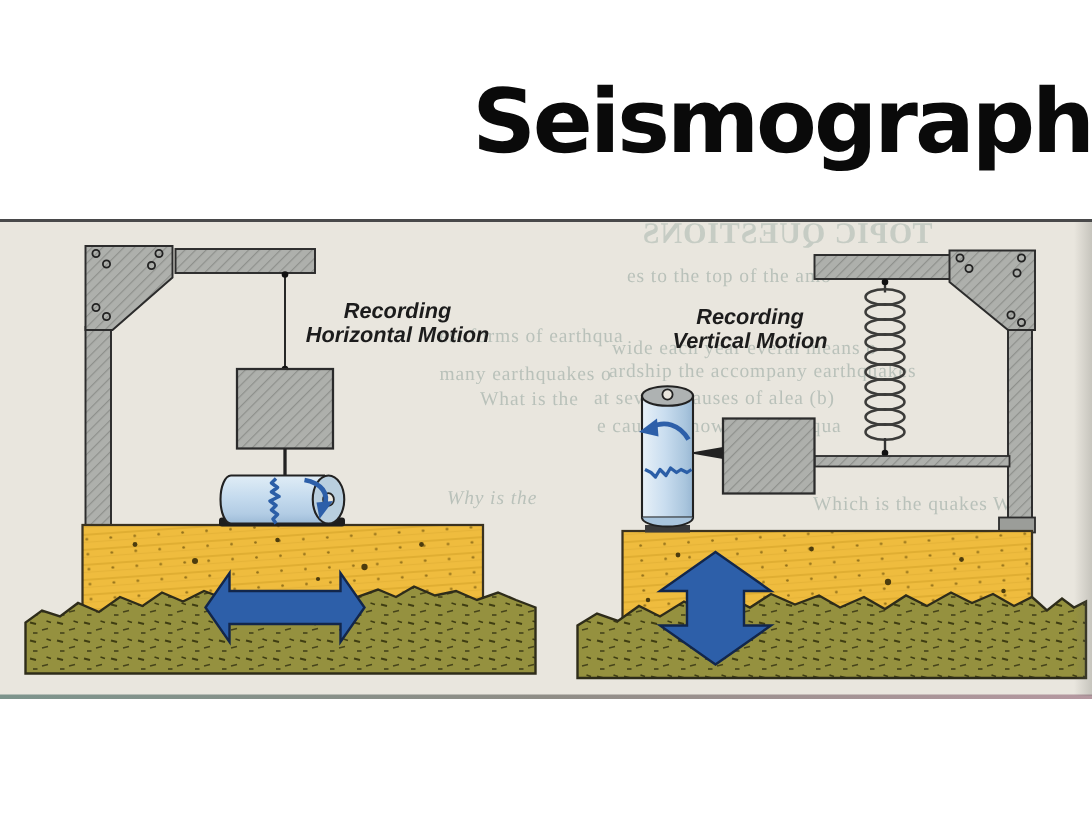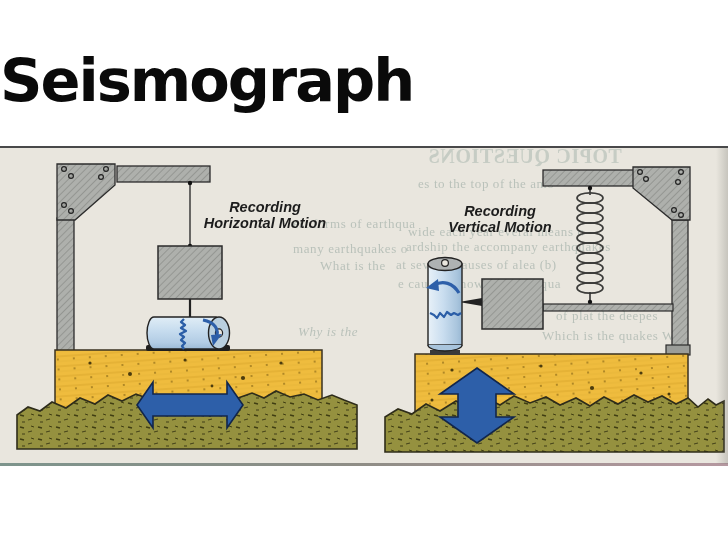--- a/index.html
+++ b/index.html
@@ -1,21 +1,21 @@
 <!DOCTYPE html>
 <html><head>
 <meta charset="utf-8">
 <style>
   html,body{margin:0;padding:0;}
   body{
     width:728px;height:546px;position:relative;background:#ffffff;
     font-family:"Liberation Sans",sans-serif;overflow:hidden;
   }
   .title{
-    position:absolute;top:46px;left:0;width:728px;text-align:left;
+    position:absolute;top:46px;left:0;width:728px;text-align:right;
     font-family:"DejaVu Sans",sans-serif;font-weight:bold;font-size:59px;
     letter-spacing:-2px;color:#0a0a0a;
   }
   .scan{
     position:absolute;top:146px;left:0;width:728px;height:316px;
     background:#e9e6de;border-top:2px solid #49494a;box-sizing:content-box;
   }
   .scan::after{ 
     content:"";position:absolute;left:0;bottom:-2px;width:100%;height:3px;
     background:linear-gradient(to right,#7d948c,#8f8d86,#b598a0);
@@ -60,21 +60,20 @@
   <div class="ghost-layer">
     <span class="ghost big g0">TOPIC QUESTIONS</span>
     <span class="ghost g1">es to the top      of the amo</span>
     <span class="ghost g2">many earthquakes o</span>
     <span class="ghost g3">est forms of earthqua</span>
     <span class="ghost g4">wide each year          everal means o</span>
     <span class="ghost g5">ardship the accompany earthquakes</span>
     <span class="ghost g6">at several        causes of        alea      (b)</span>
     <span class="ghost g7">e cause of         how can earthqua</span>
     <span class="ghost g8">What is the</span>
-    <span class="ghost g9">of plat          the deepes</span>
     <span class="ghost g10">Which is the          quakes   Wh</span>
     <span class="ghost g11">Why is the</span>
   </div>
 
   <svg class="fig" width="728" height="316" viewBox="0 0 728 316">
     <defs>
       <pattern id="hatch" width="5" height="5" patternUnits="userSpaceOnUse" patternTransform="rotate(45)">
         <rect width="5" height="5" fill="#aeb0ac"></rect>
         <line x1="0" y1="0" x2="0" y2="5" stroke="#8e908c" stroke-width="1.6"></line>
       </pattern>

